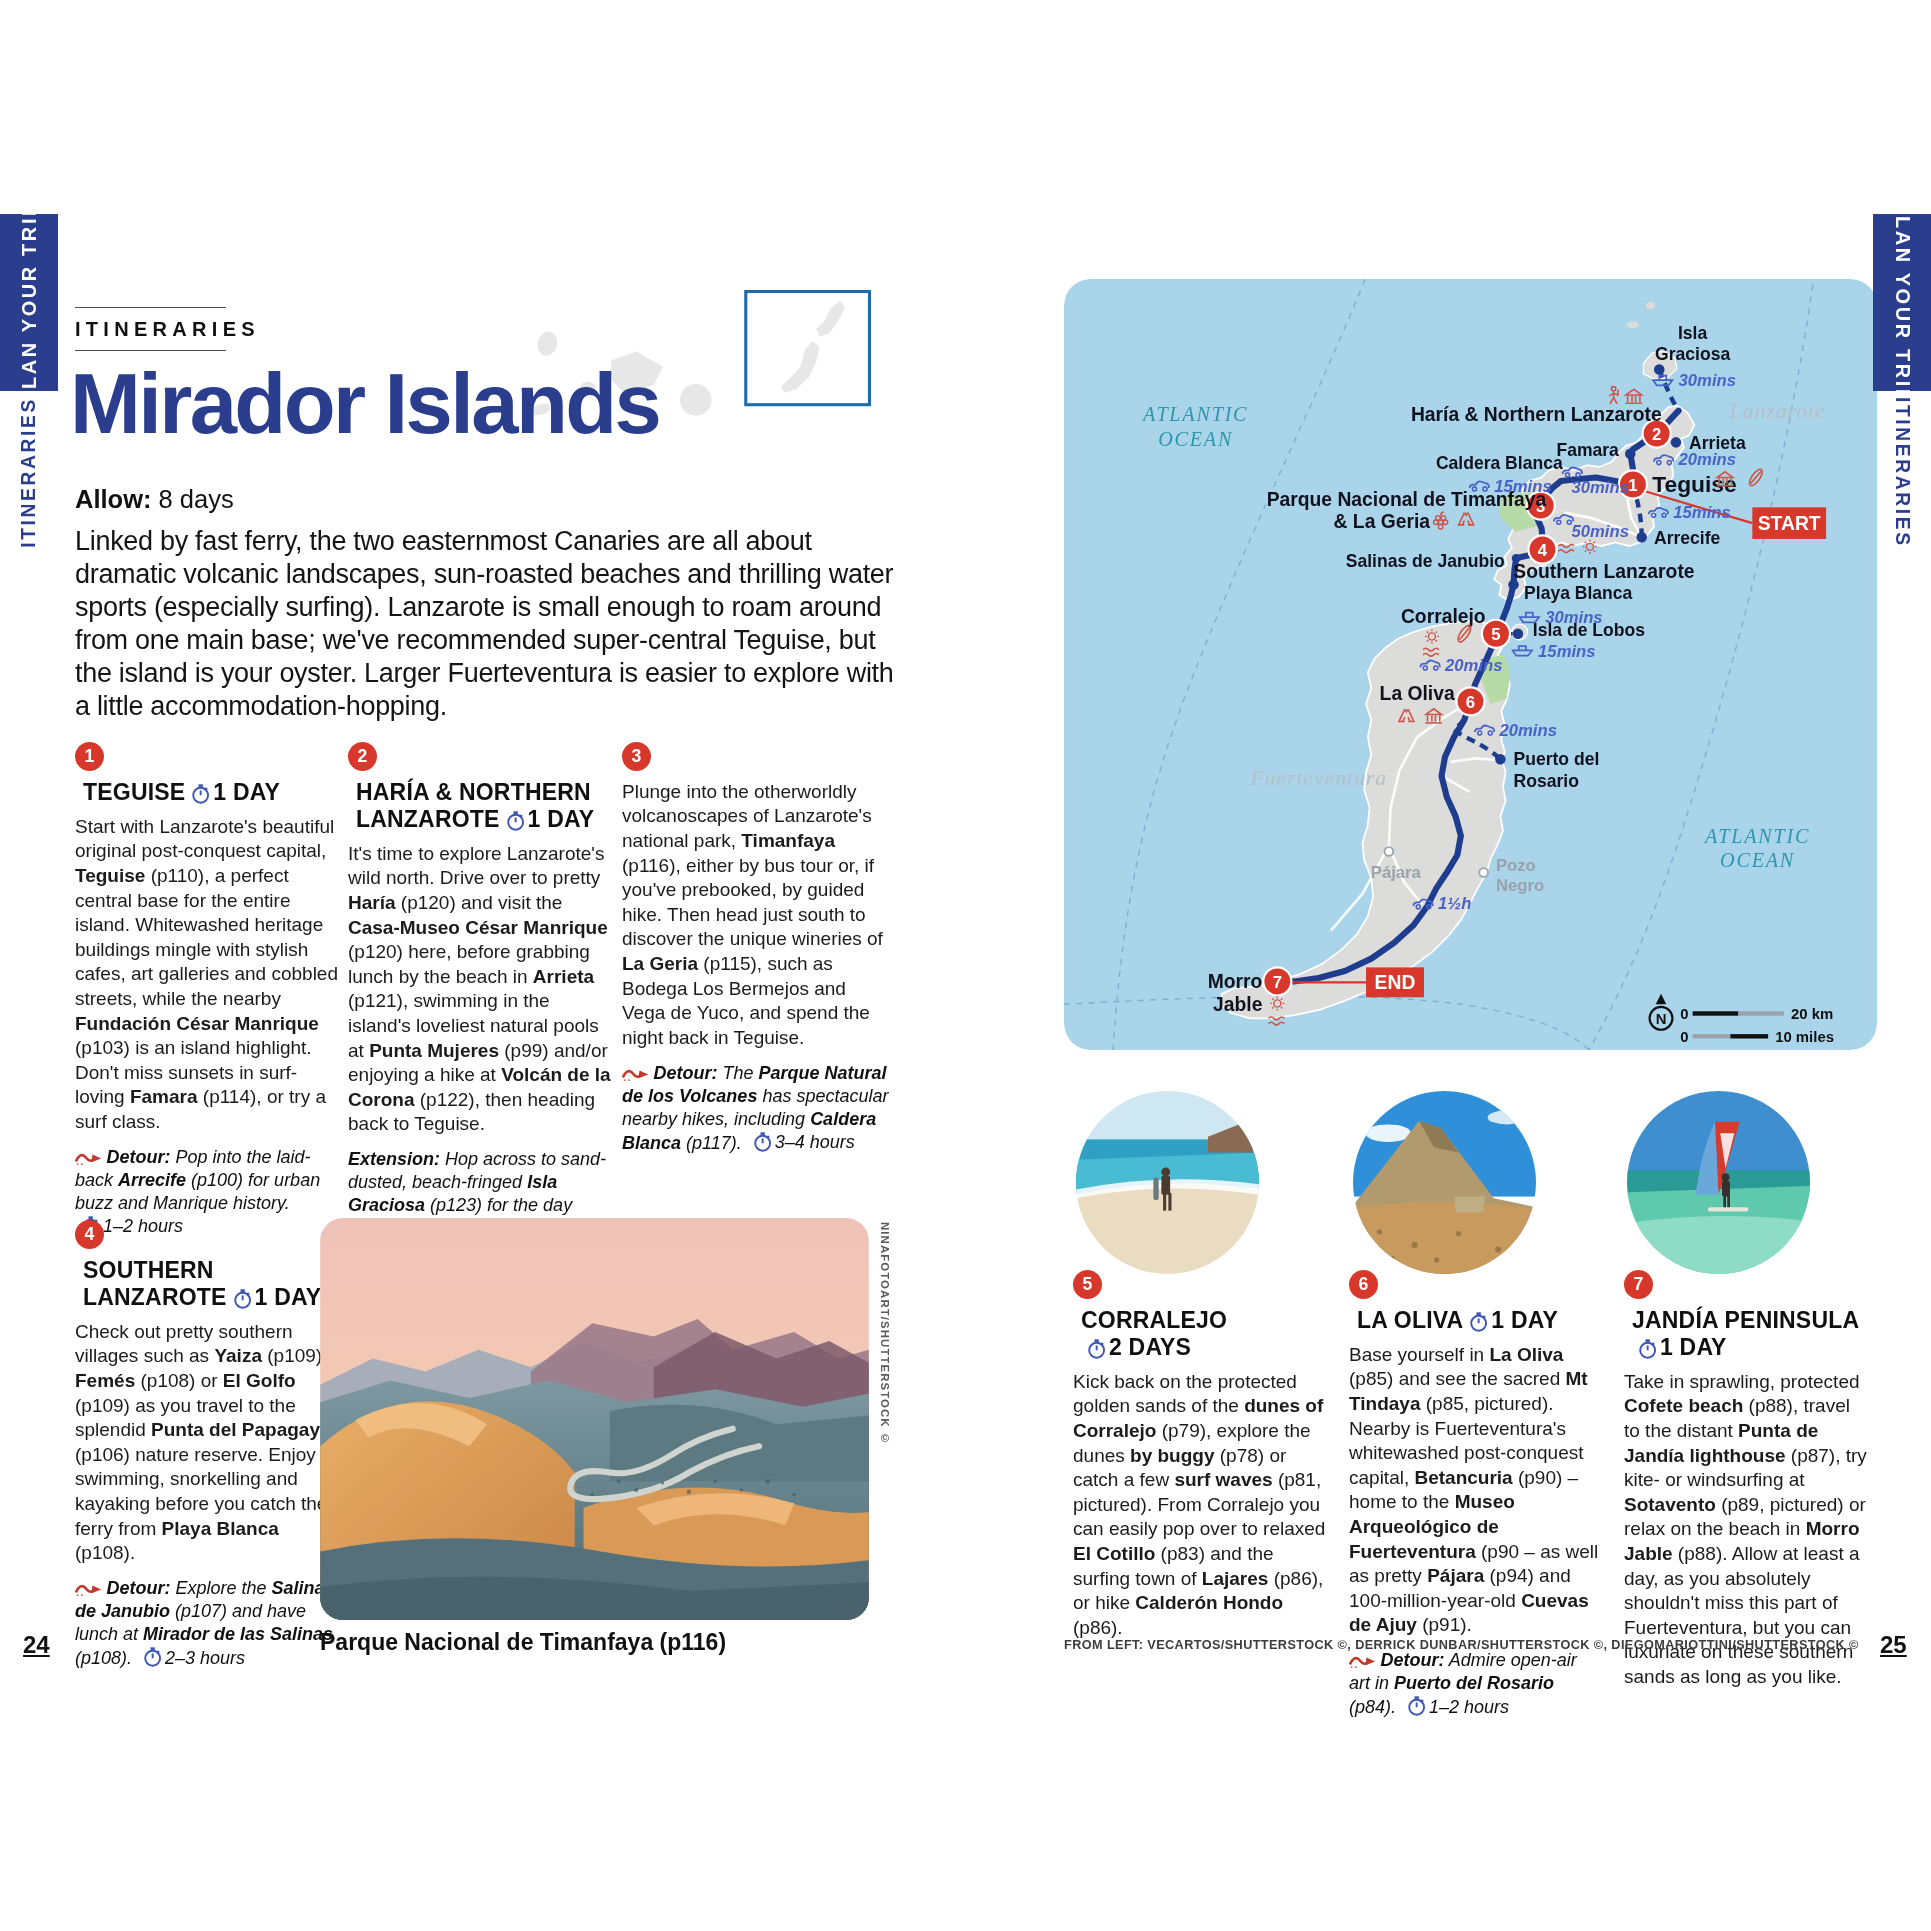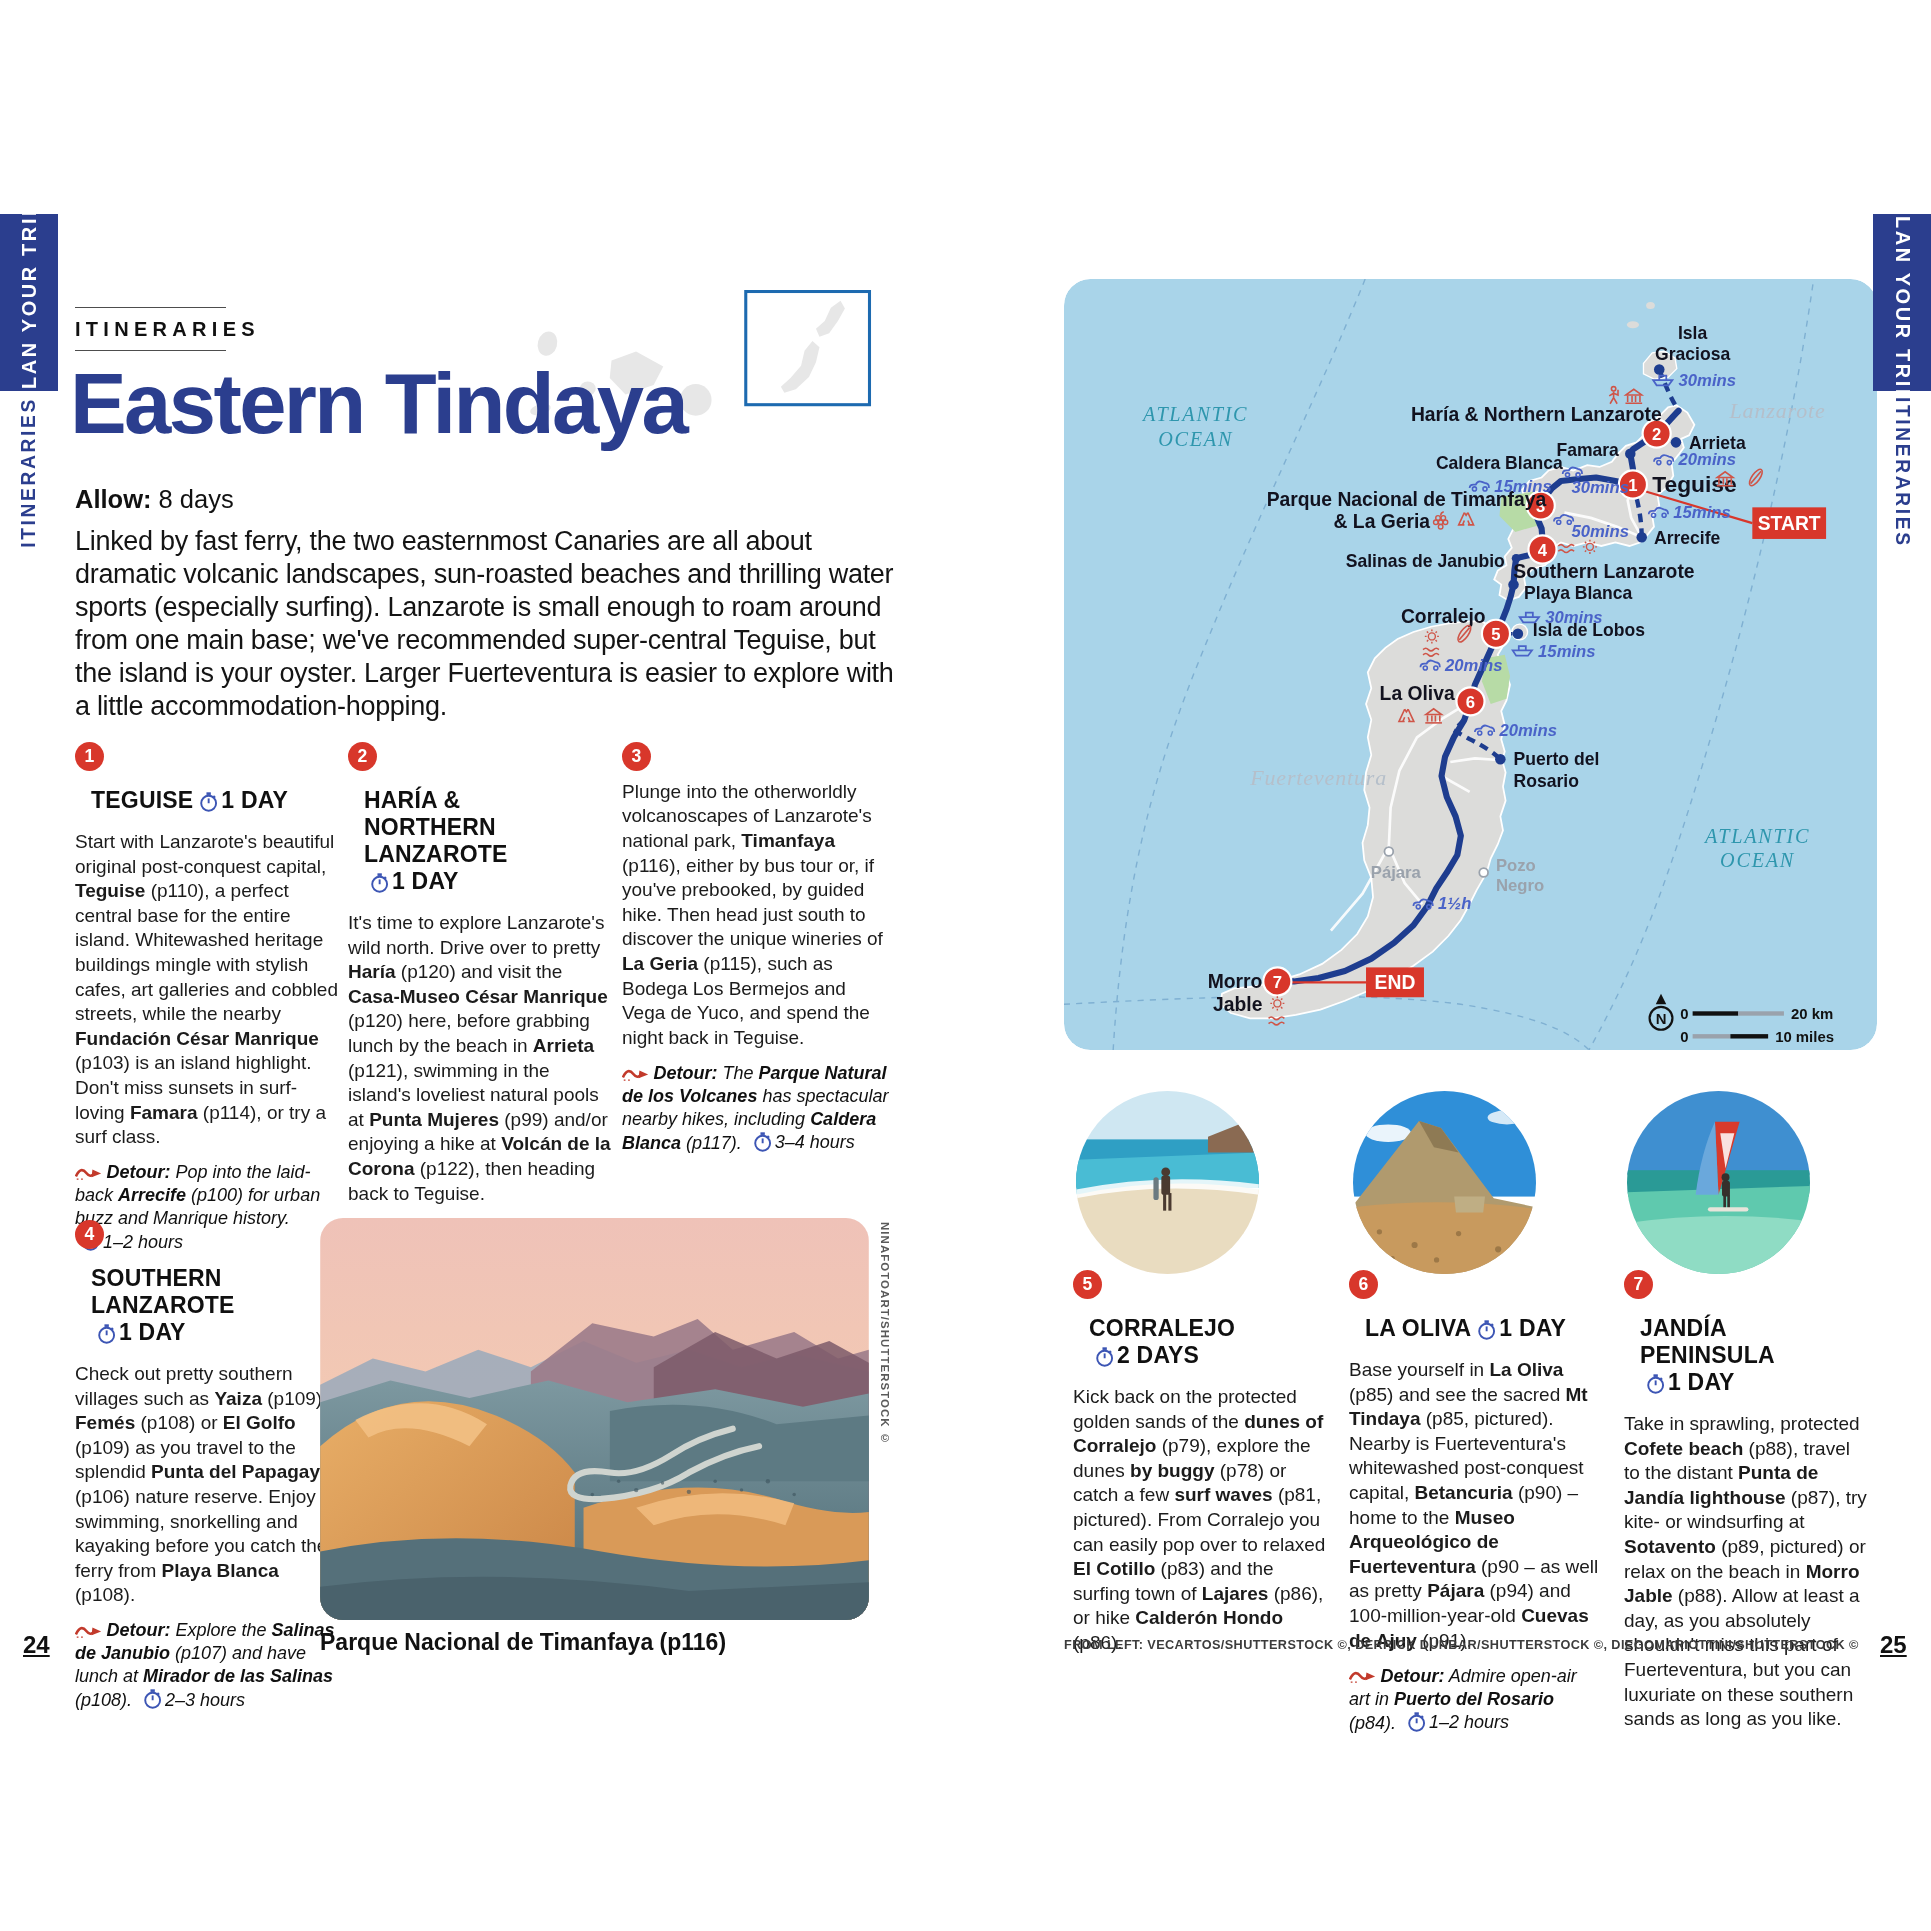--- a/index.html
+++ b/index.html
@@ -16,21 +16,21 @@
   .kicker{position:absolute;left:75px;top:307px;width:151px;border-top:1.8px solid #4d4d4d;border-bottom:1.8px solid #4d4d4d;
           padding:9.7px 0;font-size:20px;font-weight:700;letter-spacing:5.3px;color:#111;}
   .big-title{position:absolute;left:70px;top:355px;font-size:85px;font-weight:700;letter-spacing:-2.6px;color:#2b3e8e;}
   .allow{position:absolute;left:75px;top:485px;font-size:25.5px;color:#111;}
   .allow b{font-weight:700;}
   .intro{position:absolute;left:75px;top:525px;width:825px;font-size:27px;line-height:33px;letter-spacing:-0.3px;color:#141414;}
   
   .sec{position:absolute;}
   .badge{width:29px;height:29px;border-radius:50%;background:#d8372b;color:#fff;font-size:17.6px;font-weight:700;
          line-height:29px;text-align:center;margin-bottom:8px;}
-  .sec h3{margin:16px;font-size:23px;line-height:27px;font-weight:700;color:#101010;letter-spacing:0.2px;}
+  .sec h3{margin:8px;font-size:23px;line-height:27px;font-weight:700;color:#101010;letter-spacing:0.2px;}
   .dur{white-space:nowrap;}
   .sw{display:inline-block;vertical-align:-3.5px;margin:0 2.6px 0 6.1px;}
   .body{margin-top:8.8px;font-size:19px;line-height:24.6px;color:#1b1b1b;}
   .body .b{font-weight:700;}
   .note{margin-top:11.4px;font-size:18px;line-height:23px;font-style:italic;color:#101010;}
   .note .b{font-weight:700;}
   .note .note-label{font-weight:700;text-align:right;}
   .det-ic{display:inline-block;vertical-align:-1.8px;margin-right:4.4px;}
   
   .photo-main{position:absolute;left:320px;top:1218px;width:549px;height:402px;border-radius:23px;overflow:hidden;}
@@ -74,21 +74,21 @@
       <ellipse cx="21" cy="136" rx="12" ry="6" transform="rotate(-15 21 136)"></ellipse>
       <path d="M102 80 L130 70 L161 87 L150 108 L118 119 L100 100 Z"></path>
       <circle cx="198" cy="125" r="18"></circle>
       <path d="M345 35 L352 20 L363 12 L368 21 L360 35 L350 49 L339 53 L335 44 Z"></path>
       <path d="M331 58 L339 65 L335 82 L327 99 L312 113 L299 117 L295 110 L306 100 L318 86 L322 69 Z"></path>
     </g>
     <rect x="255" y="1.5" width="141" height="129" fill="none" stroke="#1d6ab0" stroke-width="3.5"></rect>
   </svg>
 
   <div class="kicker">ITINERARIES</div>
-  <div class="big-title">Eastern Tindaya</div>
+  <div class="big-title">Mirador Islands</div>
   <div class="allow"><b>Allow:</b><span> 8 days</span></div>
   <div class="intro">Linked by fast ferry, the two easternmost Canaries are all about dramatic volcanic landscapes, sun-roasted beaches and thrilling water sports (especially surfing). Lanzarote is small enough to roam around from one main base; we've recommended super-central Teguise, but the island is your oyster. Larger Fuerteventura is easier to explore with a little accommodation-hopping.</div>
 
   <svg width="0" height="0" style="position:absolute">
     <defs>
       <g id="sw-icon">
         <circle cx="11" cy="14" r="8.5" fill="none" stroke="#3c55b4" stroke-width="2.2"></circle>
         <rect x="8.5" y="1.5" width="5" height="3" fill="#3c55b4"></rect>
         <line x1="11" y1="14" x2="11" y2="8.5" stroke="#3c55b4" stroke-width="2.2"></line>
         <line x1="16.5" y1="5.5" x2="18.5" y2="7.5" stroke="#3c55b4" stroke-width="2"></line>

